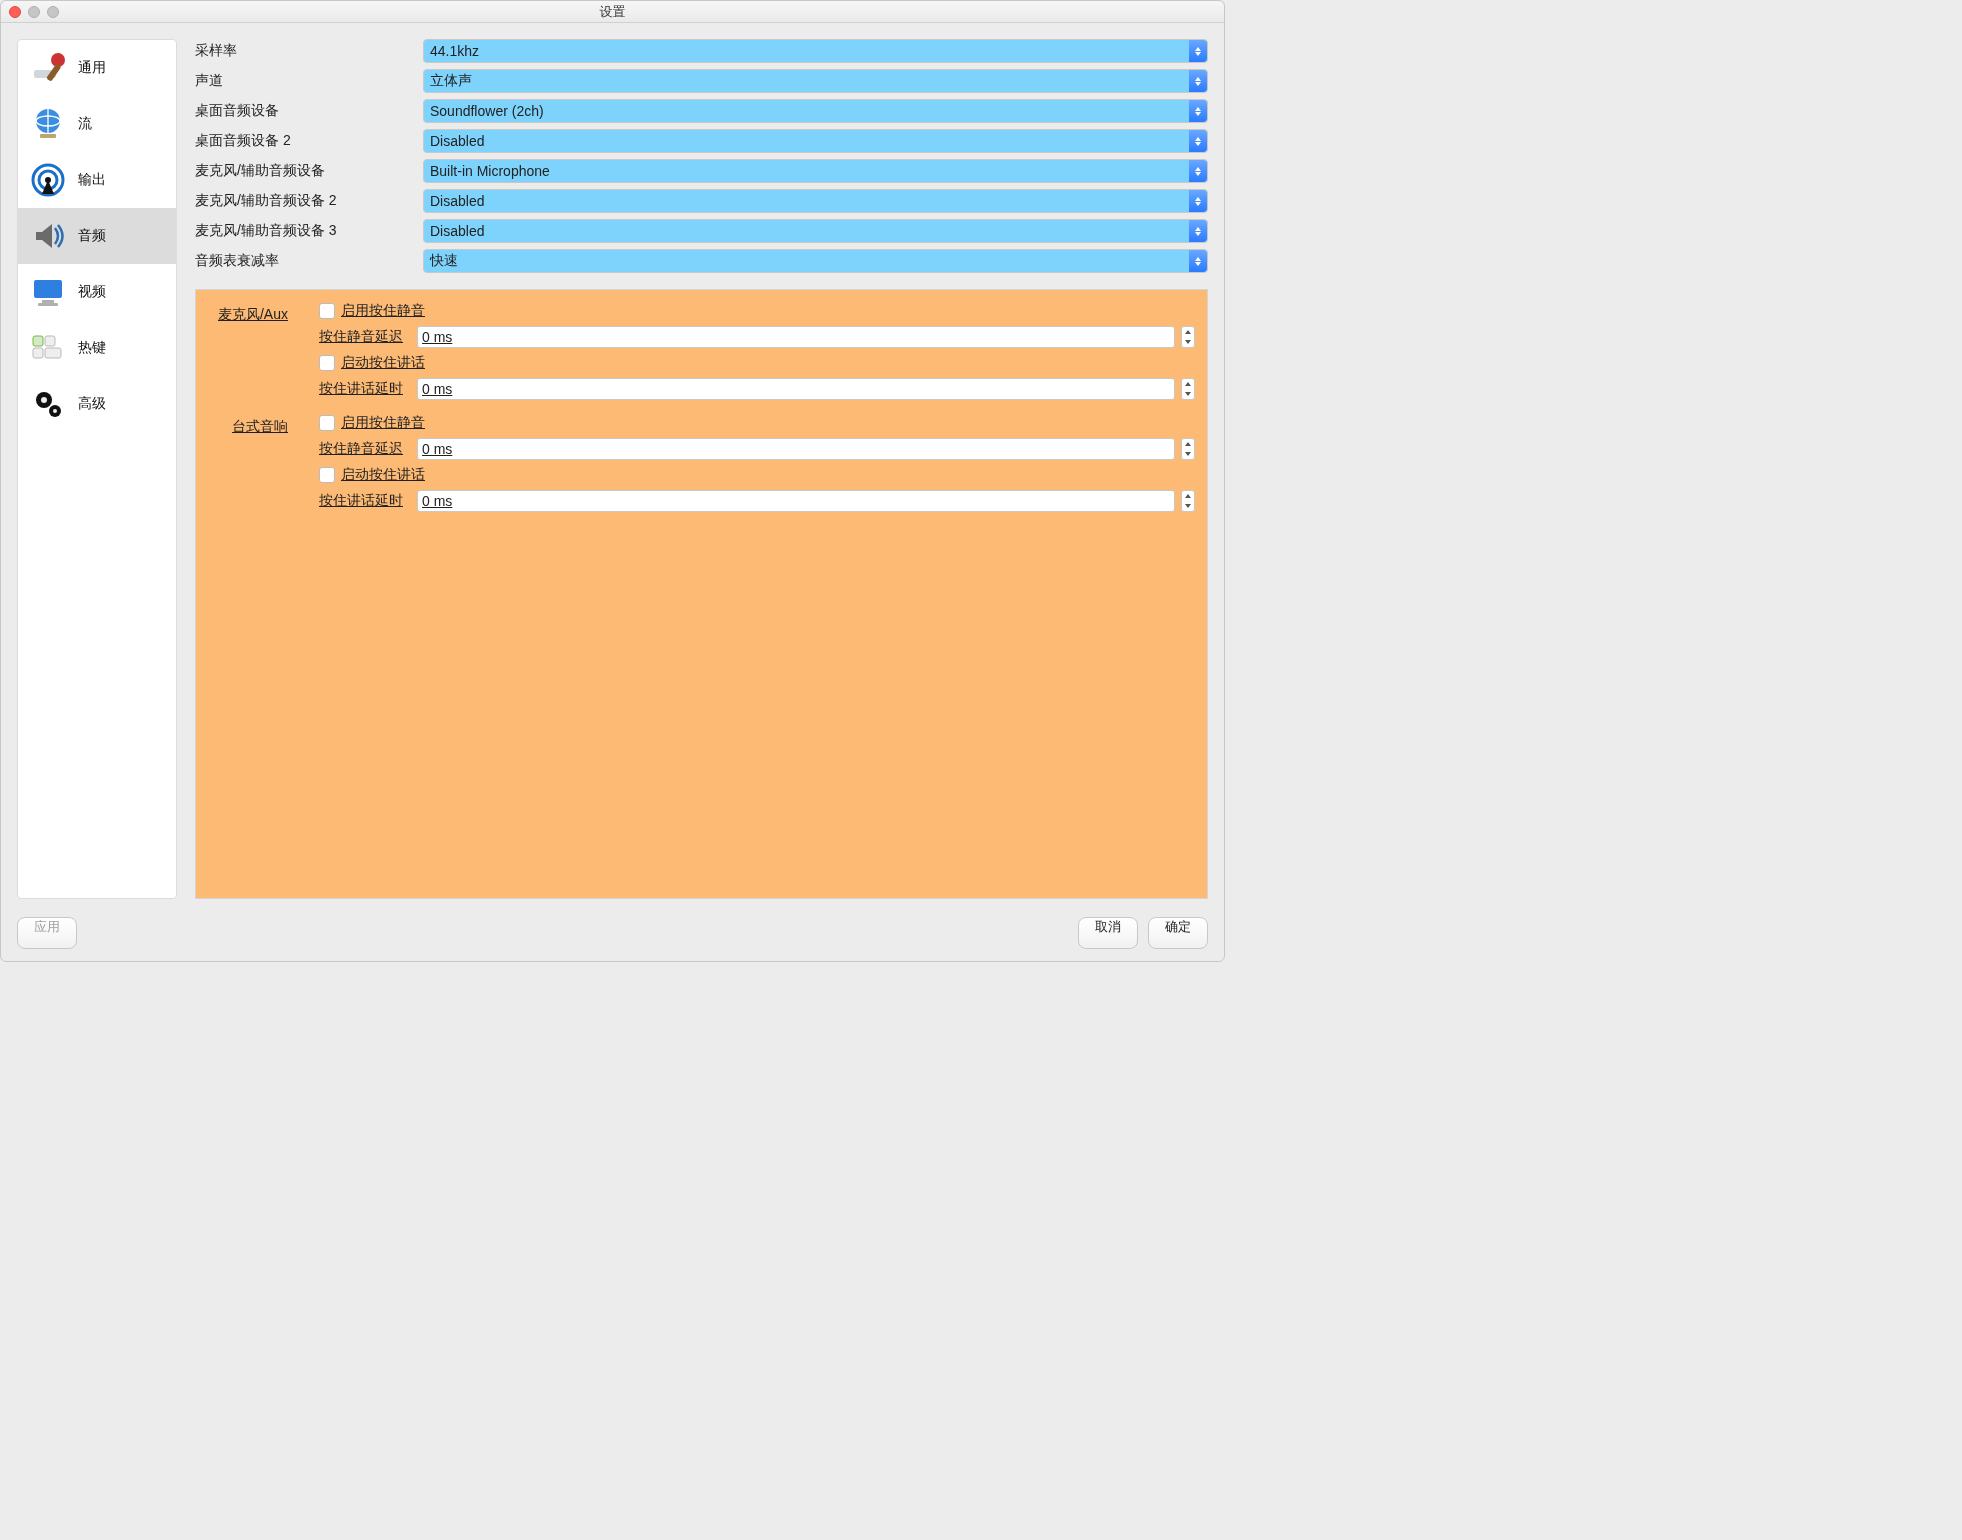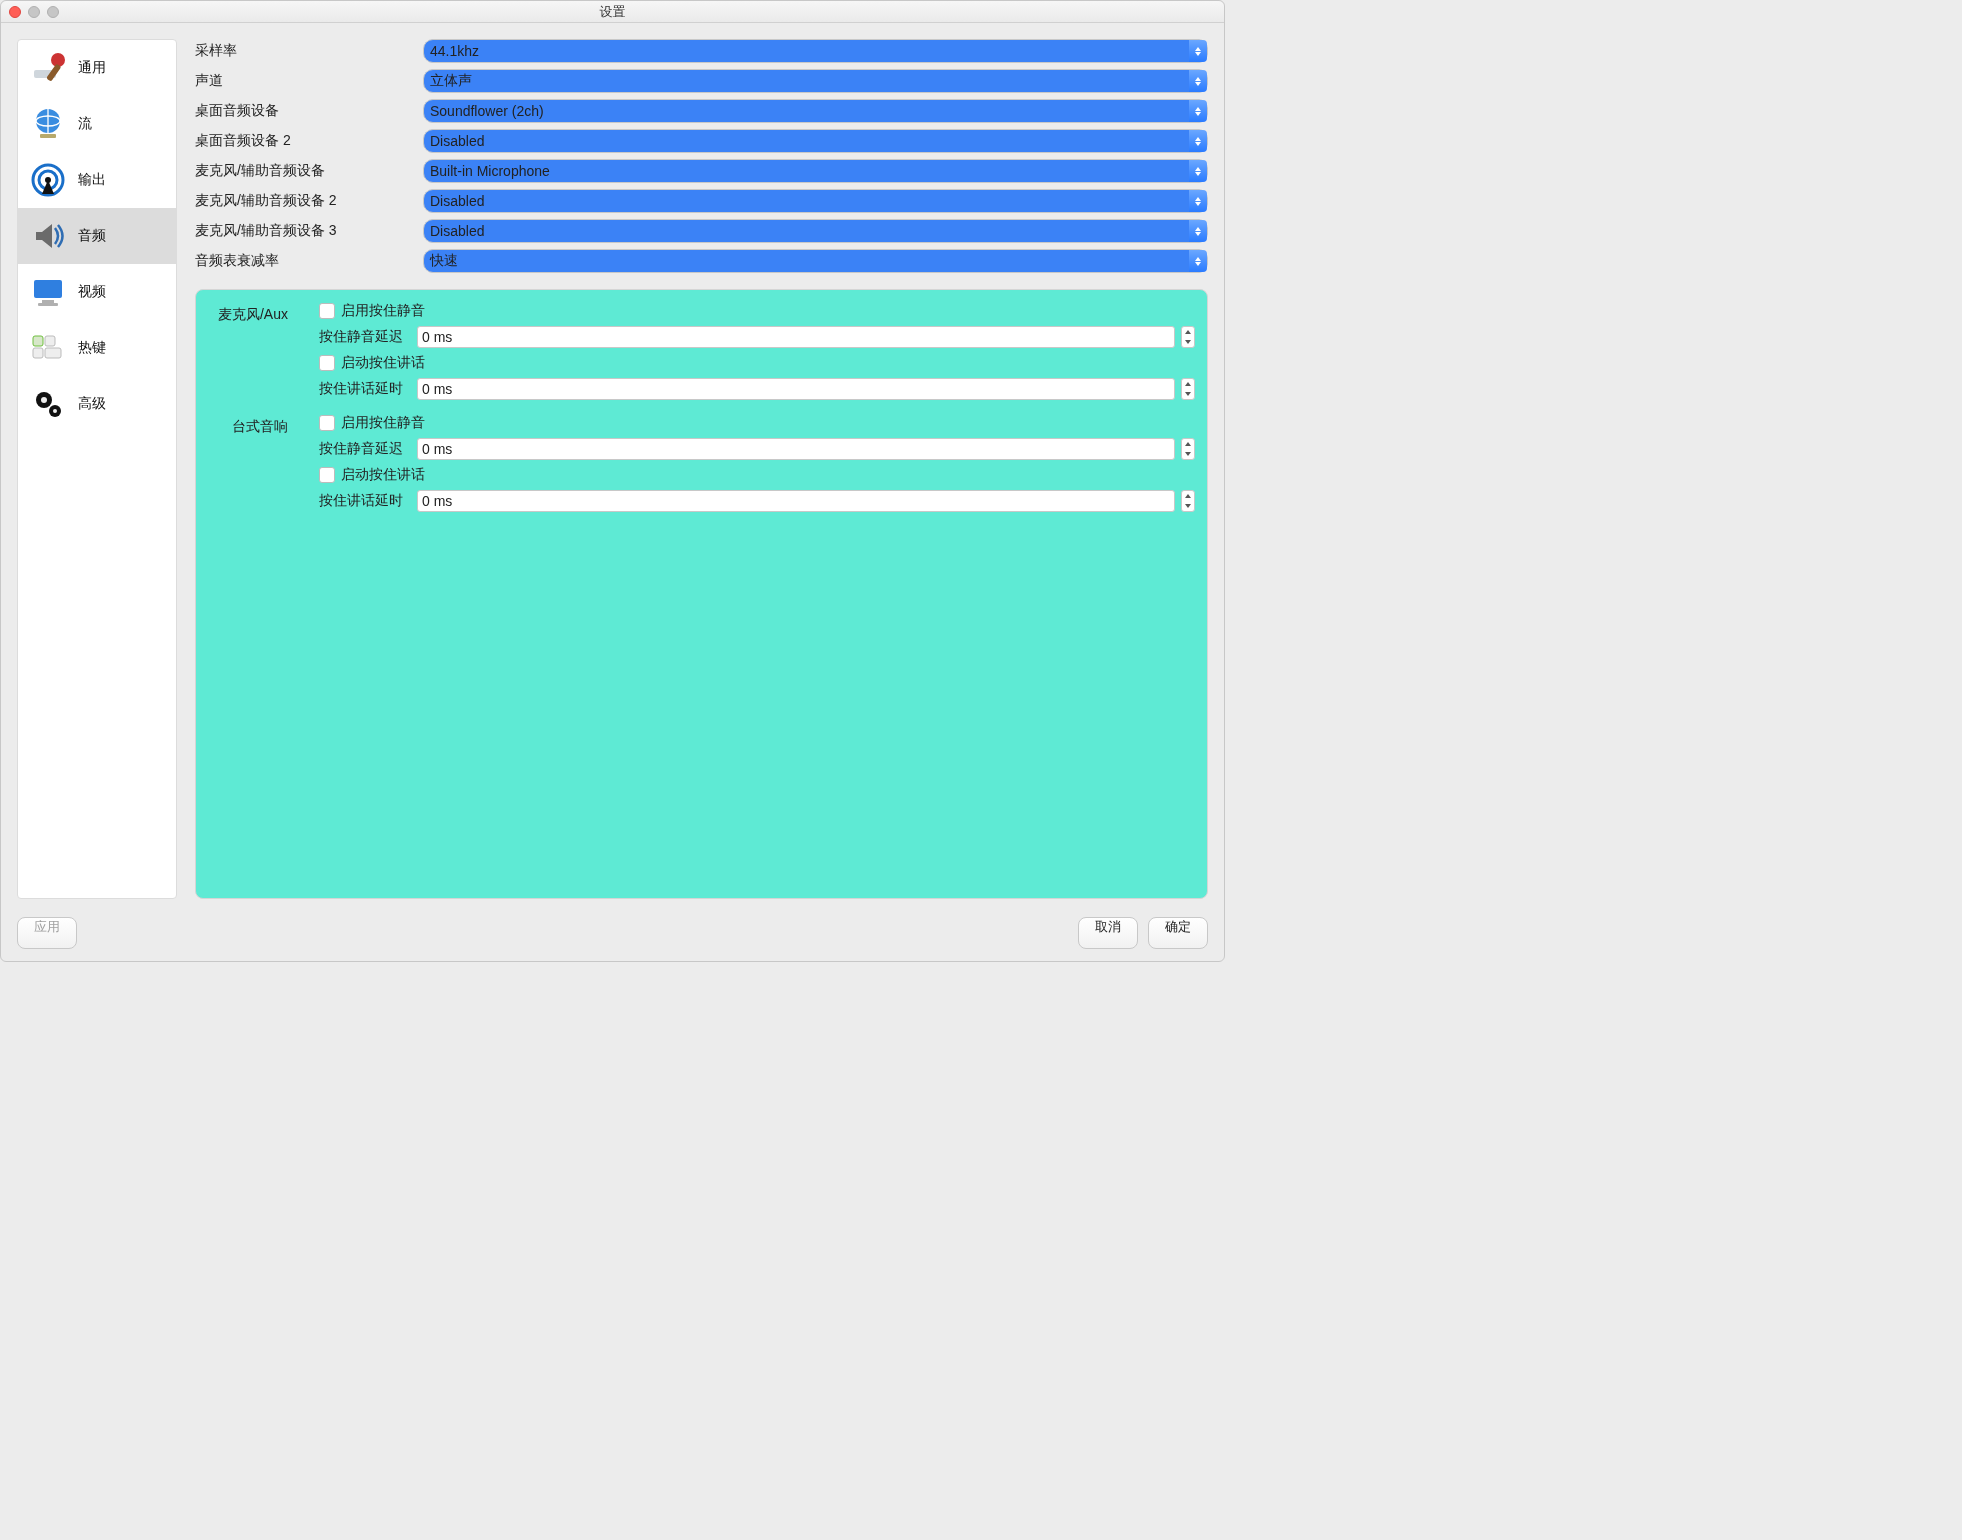--- a/index.html
+++ b/index.html
@@ -73,23 +73,23 @@
   .row {
     display: flex; align-items: center; gap: 8px;
   }
   .row .lbl {
     width: 220px; text-align: left; font-size: 14px;
     padding-right: 4px;
   }
   .select {
     flex: 1;
     height: 24px;
-    background: #3b82f6;
+    background: #7dd3fc;
     border: 1px solid #c8c8c8;
-    border-radius: 10px;
+    border-radius: 4px;
     display: flex; align-items: center;
     justify-content: space-between;
     padding-left: 6px;
     font-size: 14px;
     position: relative;
   }
   .select .caret {
     width: 18px; height: 100%;
     background: linear-gradient(#6aa7ff,#2a7bff);
     border-top-right-radius: 4px;
@@ -100,24 +100,25 @@
   .caret::before, .caret::after {
     content:""; width:0;height:0;
     border-left:3px solid transparent;
     border-right:3px solid transparent;
   }
   .caret::before{ border-bottom:4px solid #fff; }
   .caret::after{ border-top:4px solid #fff; }
 
   .group {
     border: 1px solid #d5d5d5;
-    border-radius: 8px;
-    background: #5eead4;
+    border-radius: 0;
+    background: #fdba74;
     padding: 12px 12px 12px 12px;
     flex: 1;
+    text-decoration: underline;
   }
   .grow { display: flex; gap: 10px; }
   .glabel { width: 80px; text-align: right; font-size: 14px; padding-top: 4px;}
   .gbody { flex:1; display:flex; flex-direction:column; gap:6px; margin-bottom:14px;margin-left:21px;}
   .chk-row { display:flex; align-items:center; gap:6px; font-size:14px;}
   .chk {
     width:16px;height:16px;background:#fff;border:1px solid #bcbcbc;border-radius:3px;
   }
   .inrow { display:flex; align-items:center; gap:6px;}
   .inrow .ilbl{ font-size:14px; width:92px; text-align:left;}

